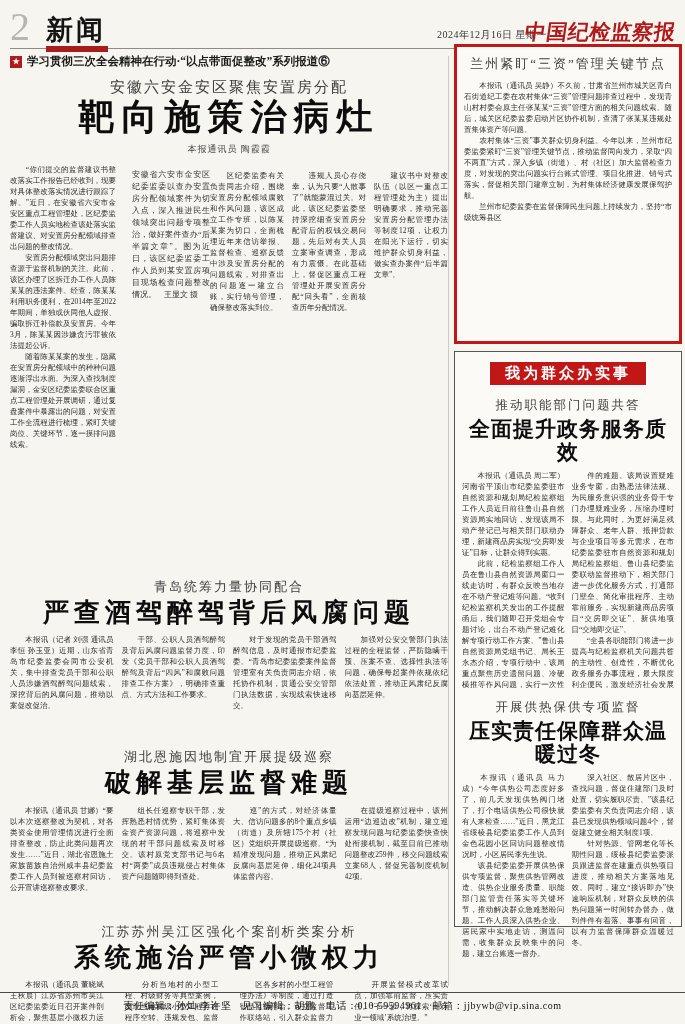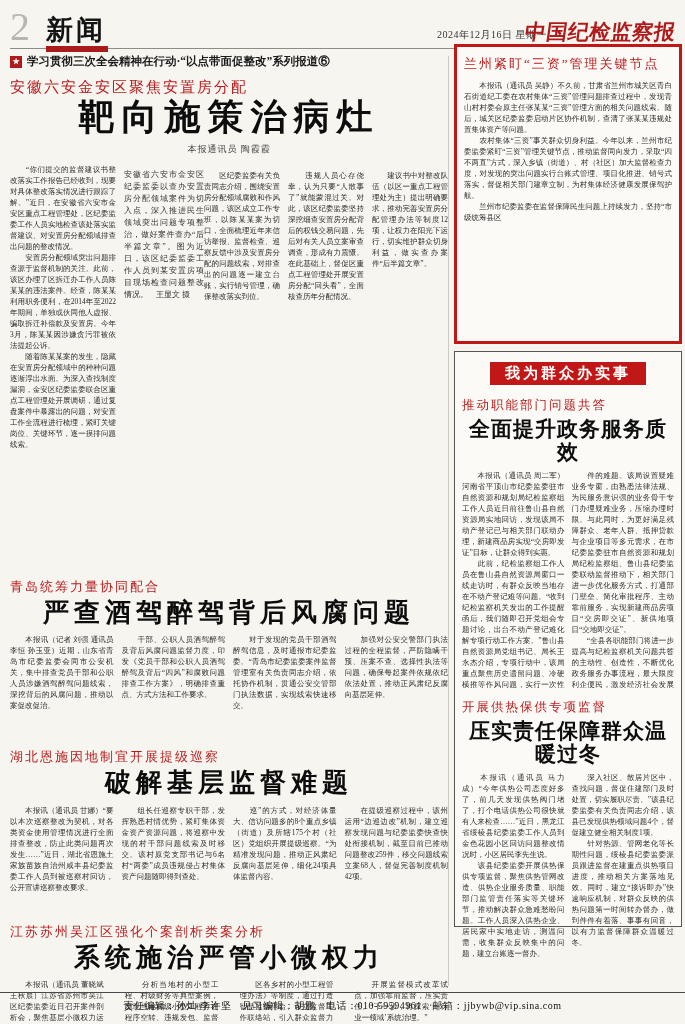--- a/index.html
+++ b/index.html
@@ -7,37 +7,37 @@
         font-family:"Liberation Serif","DejaVu Serif",serif;color:#222;overflow:hidden;}
   
   .header{position:absolute;top:6px;left:10px;width:665px;height:42px;border-bottom:1.5px solid #8f8c86;}
   .page-num{position:absolute;left:0;top:0;font-size:40px;line-height:42px;color:#b9b6ae;}
   .section-name{position:absolute;left:36px;top:6px;font-size:27px;font-weight:bold;letter-spacing:3px;color:#141414;}
   .red-bar{position:absolute;left:36px;bottom:-4px;width:62px;height:6px;background:#a81c1c;}
   .date{position:absolute;right:128px;bottom:6px;font-size:10px;color:#333;letter-spacing:.5px;}
   .masthead{position:absolute;right:0;bottom:2px;font-size:21px;font-weight:bold;color:#b01a1a;
             transform:skewX(-8deg);letter-spacing:.5px;}
   
-  .kicker{font-size:15px;letter-spacing:2px;color:#b91c1c;}
+  .kicker{text-align:center;font-size:15px;letter-spacing:2px;color:#404040;}
   .kicker.small{font-size:13px;}
   .headline{text-align:center;font-weight:bold;color:#0d0d0d;font-size:36px;letter-spacing:7px;line-height:1.1;}
   .headline.mid{font-size:26px;letter-spacing:5px;}
   .headline.side{font-size:21px;letter-spacing:1px;}
   .byline{text-align:center;font-size:9px;color:#444;letter-spacing:1px;}
   .body-text{font-size:7.5px;line-height:11px;text-align:justify;color:#2b2b2b;white-space:pre-wrap;overflow:hidden;}
   .cols{display:flex;gap:8px;}
   .cols>div{flex:1;}
   
   .main-col{position:absolute;left:10px;top:54px;width:438px;}
   .series{display:flex;align-items:center;gap:5px;font-size:11.5px;font-weight:bold;color:#1a1a1a;}
   .series-icon{width:12px;height:12px;background:#b01a1a;color:#fff;font-size:8px;line-height:12px;text-align:center;flex:0 0 auto;}
   .main-kicker{margin-top:9px;}
   .main-headline{margin-top:1px;}
   .main-byline{margin-top:5px;}
-  .main-body{margin-top:8px;display:flex;gap:8px;}
+  .main-body{margin-top:8px;display:flex;gap:16px;}
   .mcol1{width:106px;flex:0 0 auto;height:392px;}
   .mright{flex:1;display:flex;flex-direction:row;}
   .photo{position:relative;height:196px;background:#a8a29a;overflow:hidden;}
   .ph-buildings{position:absolute;top:0;left:0;right:0;height:34%;
      background:linear-gradient(180deg,#e0d9cb 0%,#cdc3ad 70%,#b9ad93 100%);}
   .ph-windows{position:absolute;top:4%;left:0;right:0;height:26%;
      background:repeating-linear-gradient(90deg,transparent 0 14px,rgba(90,80,60,.25) 14px 17px);}
   .ph-trees{position:absolute;top:26%;left:0;right:0;height:34%;
      background:linear-gradient(90deg,#6f6b4e 0%,#7c5a3a 25%,#8a4f33 45%,#6d6147 70%,#7c5a2f 88%,#8a6a3a 100%);
      border-radius:0 0 18px 18px;}

